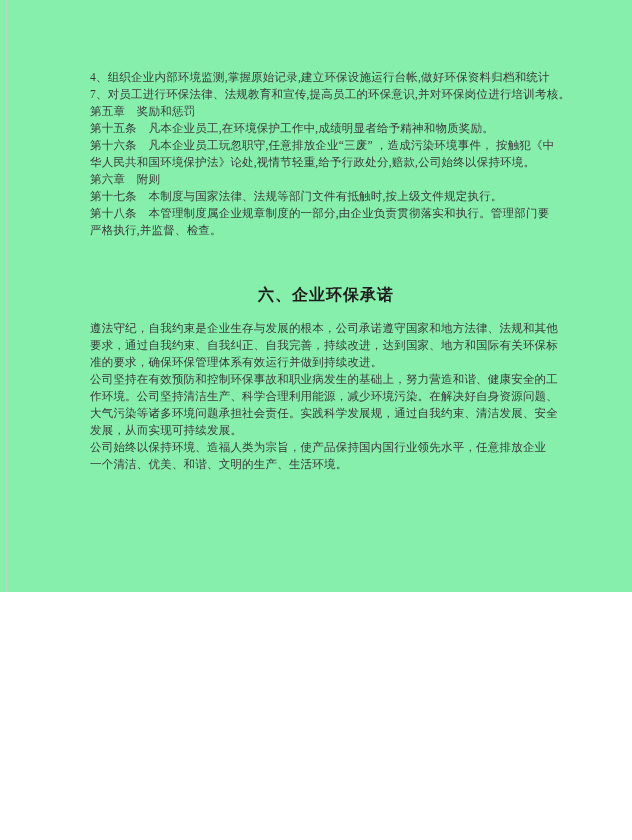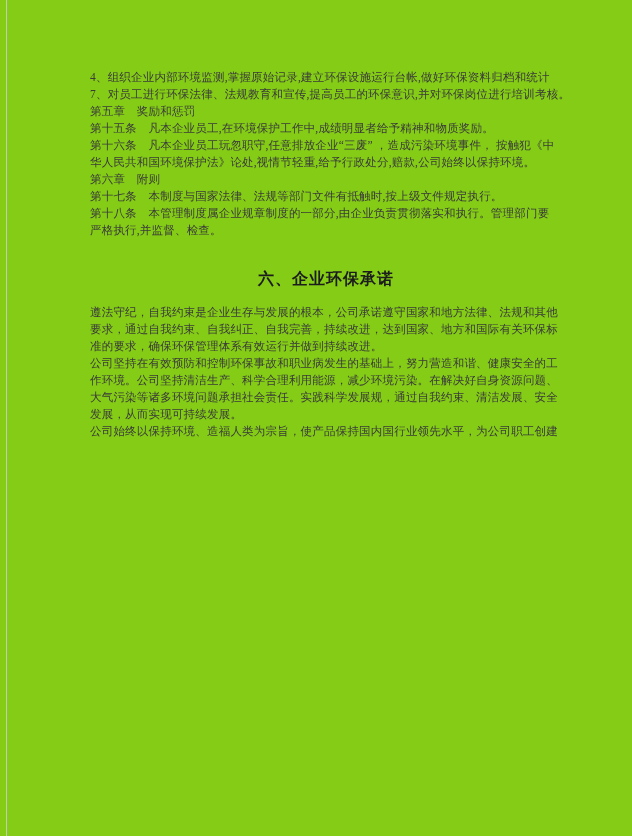--- a/index.html
+++ b/index.html
@@ -3,22 +3,22 @@
 <meta charset="utf-8">
 <style>
   html, body {
     margin: 0;
     padding: 0;
     background: #ffffff;
   }
   .page {
     position: relative;
     width: 632px;
-    height: 836px;
-    background: #84cc16;
+    height: 592px;
+    background: #86efac;
     overflow: hidden;
     font-family: "Liberation Serif", "DejaVu Serif", serif;
   }
   
   .scan-edge {
     position: absolute;
     left: 6px;
     top: 0;
     width: 1px;
     height: 840px;
@@ -34,21 +34,21 @@
   }
   .regulations .line,
   .commitment .line {
     font-size: 11.5px;
     line-height: 17px;
     white-space: pre;
     letter-spacing: 0.2px;
     color: #3a3a3a;
   }
   .heading {
-    margin: 30px 0 15px 0;
+    margin: 46px 0 15px 0;
     text-align: center;
     font-size: 16px;
     font-weight: bold;
     color: #1c1c1c;
     letter-spacing: 1px;
     line-height: 20px;
   }
 </style>
 </head>
 <body>
@@ -70,16 +70,17 @@
       </section>
     <h1 class="heading">六、企业环保承诺</h1>
     <section class="commitment" id="commitment-lines">
         <div class="line">遵法守纪，自我约束是企业生存与发展的根本，公司承诺遵守国家和地方法律、法规和其他</div>
         <div class="line">要求，通过自我约束、自我纠正、自我完善，持续改进，达到国家、地方和国际有关环保标</div>
         <div class="line">准的要求，确保环保管理体系有效运行并做到持续改进。</div>
         <div class="line">公司坚持在有效预防和控制环保事故和职业病发生的基础上，努力营造和谐、健康安全的工</div>
         <div class="line">作环境。公司坚持清洁生产、科学合理利用能源，减少环境污染。在解决好自身资源问题、</div>
         <div class="line">大气污染等诸多环境问题承担社会责任。实践科学发展规，通过自我约束、清洁发展、安全</div>
         <div class="line">发展，从而实现可持续发展。</div>
-        <div class="line">公司始终以保持环境、造福人类为宗旨，使产品保持国内国行业领先水平，为公司职工创建</div>
+        <div class="line">公司始终以保持环境、造福人类为宗旨，使产品保持国内国行业领先水平，任意排放企业</div>
+        <div class="line">一个清洁、优美、和谐、文明的生产、生活环境。</div>
       </section>
   </div>
 </div>
 
 </body></html>

